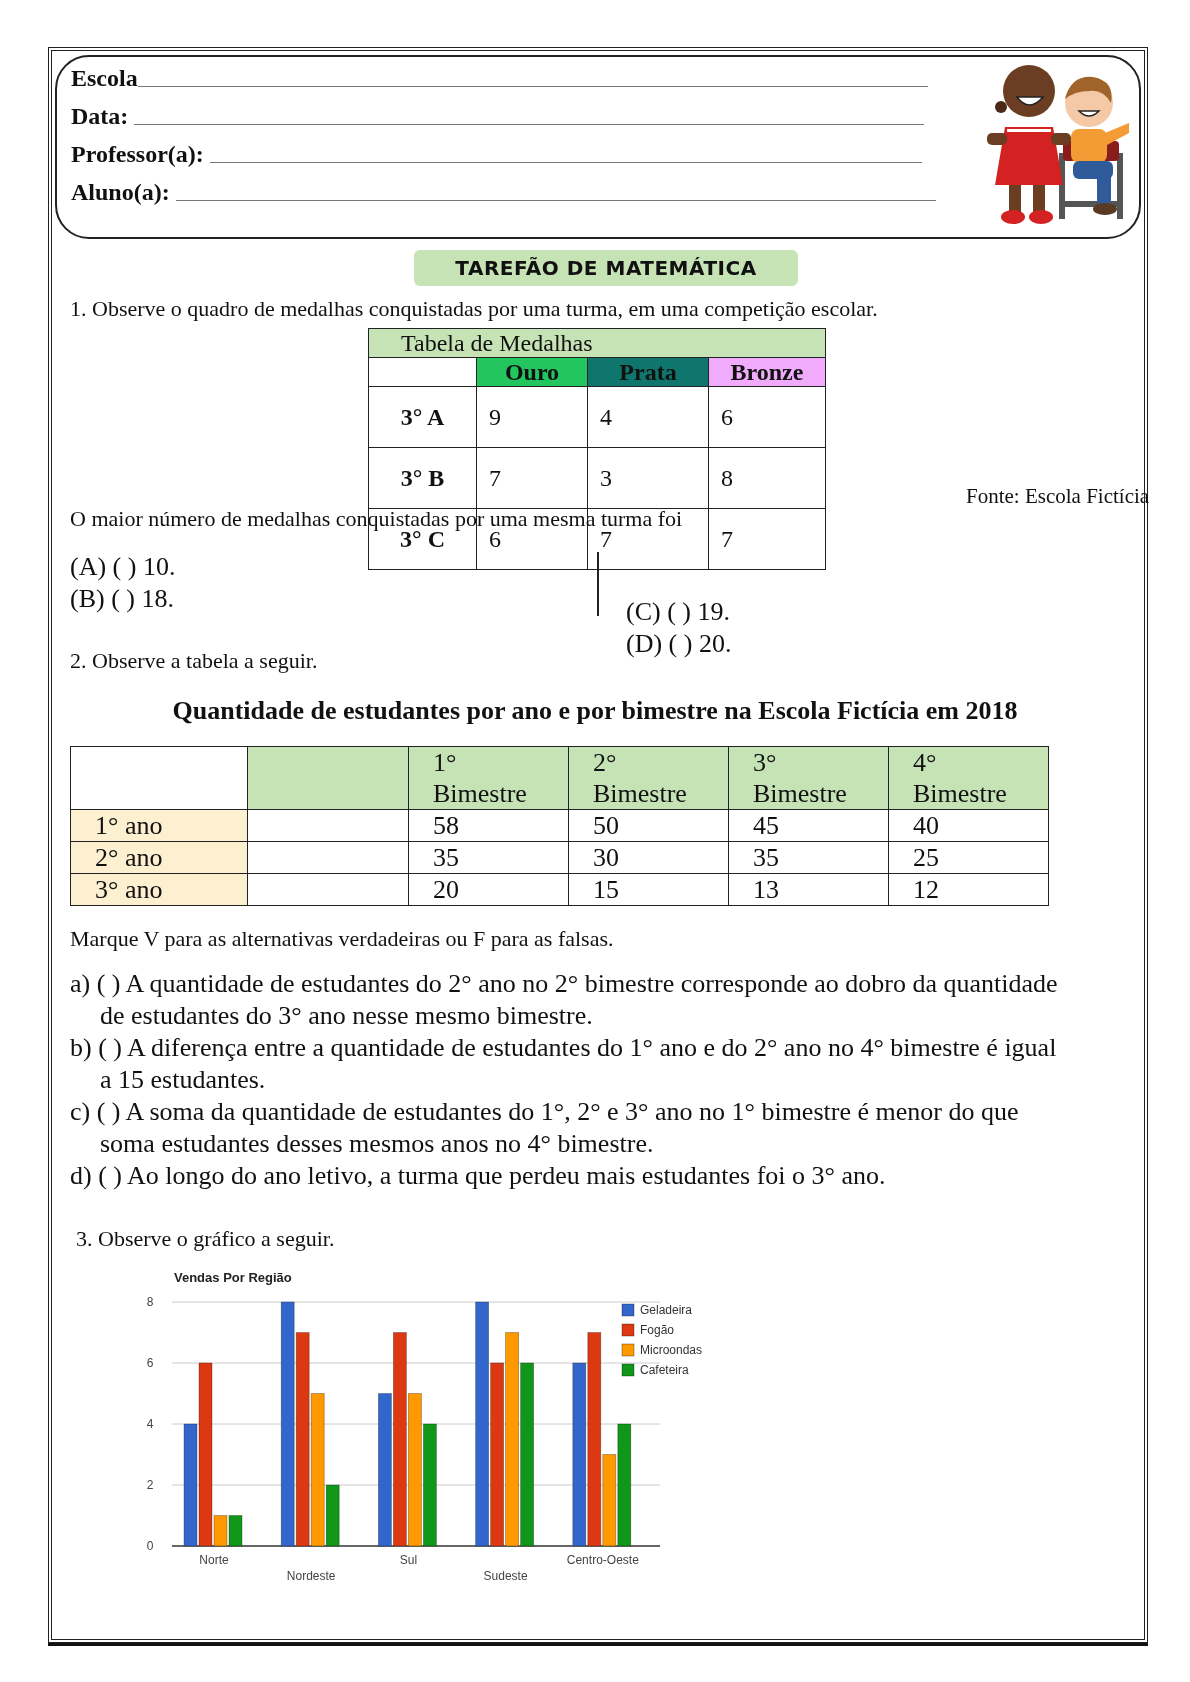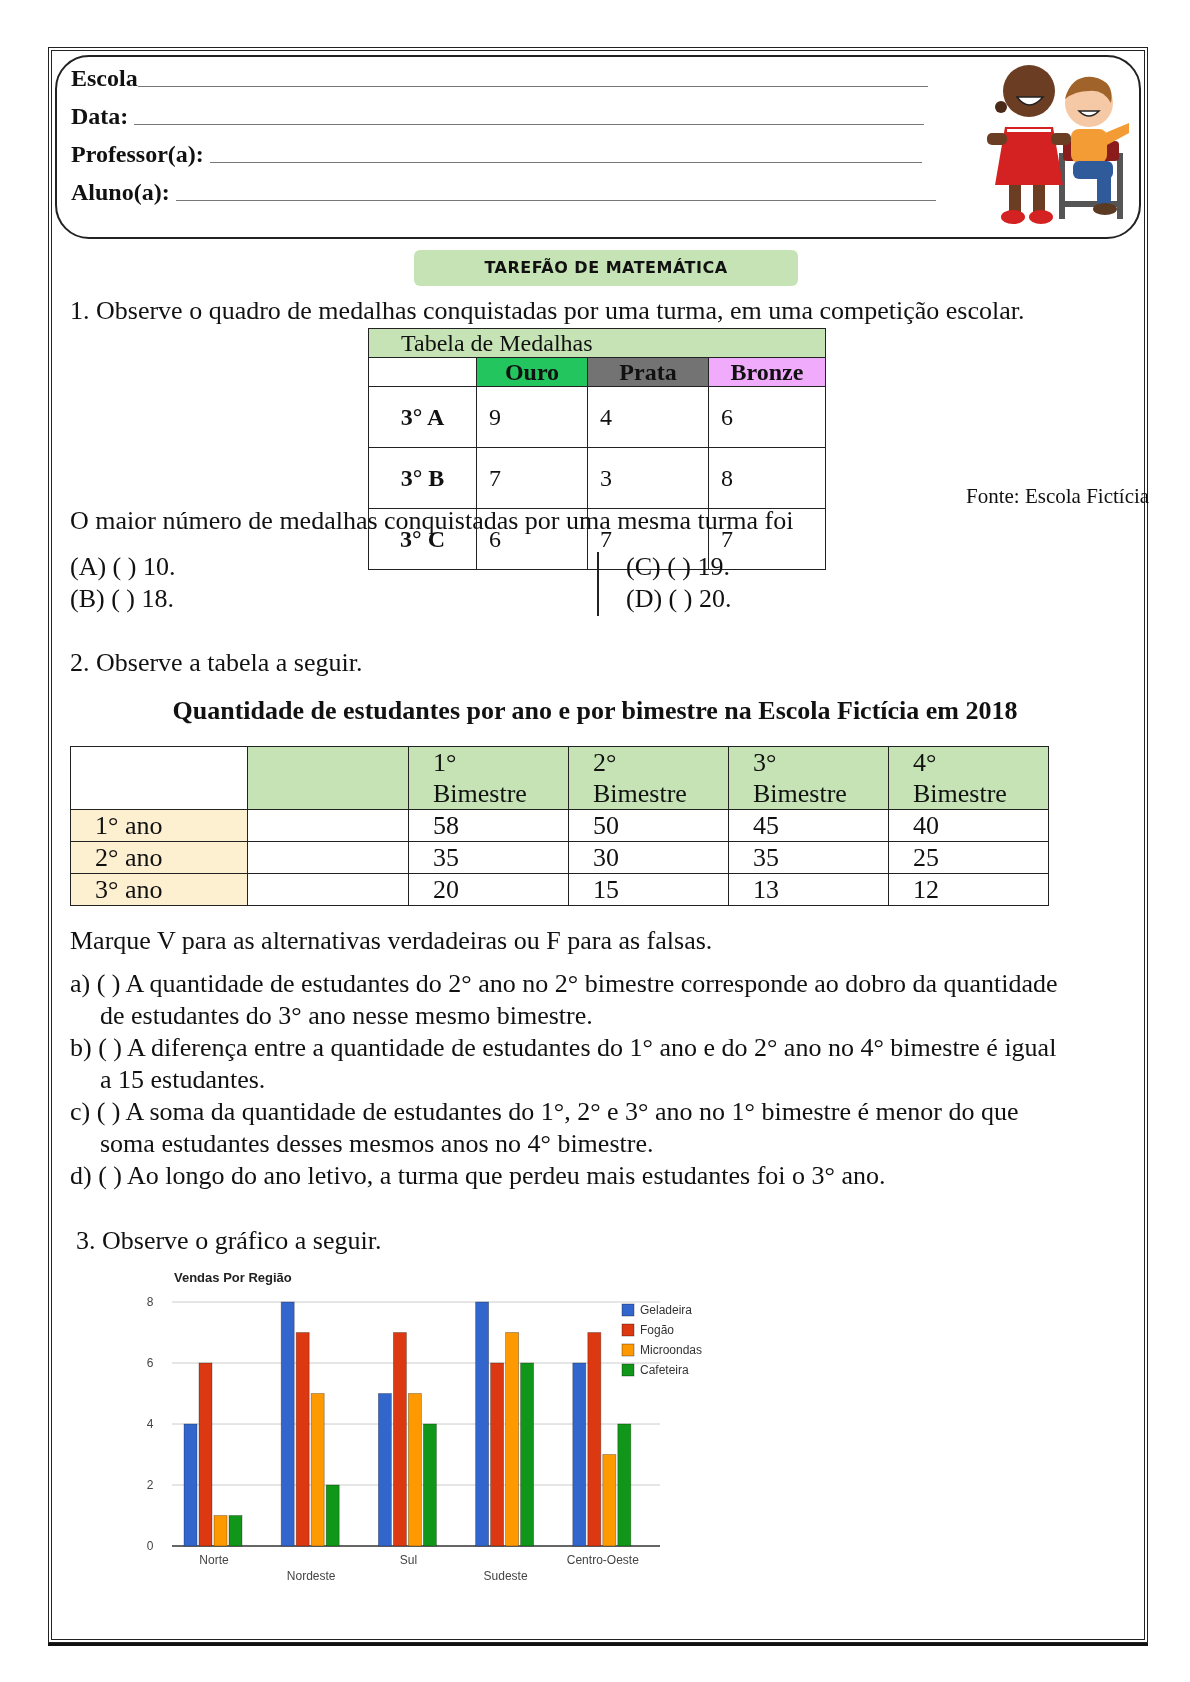--- a/index.html
+++ b/index.html
@@ -3,22 +3,22 @@
 <meta charset="utf-8">
 <style>
   html, body { margin: 0; padding: 0; background: #ffffff; }
   body { width: 1190px; height: 1682px; position: relative; font-family: "Liberation Serif", serif; color: #111; overflow: hidden; }
   .outer-frame { position: absolute; left: 48px; top: 47px; width: 1098px; height: 1594px; border: 1px solid #222; box-shadow: inset 0 0 0 2px #fff, inset 0 0 0 3px #222; }
   .outer-frame::after { content: ""; position: absolute; left: -1px; right: -1px; bottom: -4px; height: 3px; background: #111; }
   .header-box { position: absolute; left: 55px; top: 55px; width: 1082px; height: 180px; border: 2px solid #222; border-radius: 34px; }
   .header-line { position: absolute; left: 14px; font-weight: bold; font-size: 24px; display: flex; align-items: flex-end; }
   .header-line .blank { display: inline-block; height: 0; border-bottom: 1.5px solid #777; margin-left: 6px; margin-bottom: 5px; }
   .kids { position: absolute; right: 8px; top: 4px; width: 150px; height: 168px; }
-  .title-badge { position: absolute; left: 414px; top: 250px; width: 384px; height: 36px; background: #c6e3b5; border-radius: 6px; text-align: center; font-family: "DejaVu Sans", sans-serif; font-weight: bold; font-size: 16px; line-height: 36px; letter-spacing: 0.5px; }
-  .q-text { position: absolute; font-size: 26px; white-space: nowrap; }
+  .title-badge { position: absolute; left: 414px; top: 250px; width: 384px; height: 36px; background: #c6e3b5; border-radius: 6px; text-align: center; font-family: "DejaVu Sans", sans-serif; font-weight: bold; font-size: 20px; line-height: 36px; letter-spacing: 0.5px; }
+  .q-text { position: absolute; font-size: 22px; white-space: nowrap; }
   table { border-collapse: collapse; }
   .medal-table { position: absolute; left: 368px; top: 328px; width: 458px; font-size: 24px; }
   .medal-table td { border: 1.5px solid #222; padding: 0 0 0 12px; height: 28px; line-height: 28px; }
   .medal-table .cap { background: #c6e3b5; padding-left: 32px; }
   .medal-table .hdr { font-weight: bold; text-align: center; padding: 0; }
   .medal-table .row-lbl { font-weight: bold; text-align: center; padding: 16px; }
   .fonte { position: absolute; left: 966px; top: 484px; font-size: 21px; }
   .options { position: absolute; top: 551px; font-size: 26px; line-height: 32px; }
   .vdivider { position: absolute; left: 597px; top: 552px; width: 2px; height: 64px; background: #222; }
   .students-title { position: absolute; left: 0; width: 1190px; top: 696px; text-align: center; font-weight: bold; font-size: 26px; }
@@ -93,21 +93,21 @@
 <div class="q-text" style="left:70px;top:296px;">1. Observe o quadro de medalhas conquistadas por uma turma, em uma competição escolar.</div>
 
 <table class="medal-table">
   <tbody>
       <tr>
     <td class="cap" colspan="4">Tabela de Medalhas</td>
   </tr>
   <tr>
     <td style="width:95px;"></td>
     <td class="hdr" style="background:#22c55e;width:110px;">Ouro</td>
-    <td class="hdr" style="background:#737373;width:120px;">Prata</td>
+    <td class="hdr" style="background:#0f766e;width:120px;">Prata</td>
     <td class="hdr" style="background:#f0abfc;">Bronze</td>
   </tr>
   <tr>
     <td class="row-lbl">3° A</td>
     <td>9</td>
     <td>4</td>
     <td>6</td>
   </tr>
   <tr>
     <td class="row-lbl">3° B</td>
@@ -126,21 +126,21 @@
 
 <div class="fonte">Fonte: Escola Fictícia</div>
 
 <div class="q-text" style="left:70px;top:506px;">O maior número de medalhas conquistadas por uma mesma turma foi</div>
 
 <div class="options" style="left:70px;">
   <div>(A) (   ) 10.</div>
   <div>(B) (   ) 18.</div>
 </div>
 <div class="vdivider"></div>
-<div class="options" style="left:626px;">
+<div class="options" style="left:626px;margin-top:45px;">
   <div>(C) (   ) 19.</div>
   <div>(D) (   ) 20.</div>
 </div>
 
 <div class="q-text" style="left:70px;top:648px;">2. Observe a tabela a seguir.</div>
 
 <div class="students-title">Quantidade de estudantes por ano e por bimestre na Escola Fictícia em 2018</div>
 
 <table class="students-table">
   <tbody>

